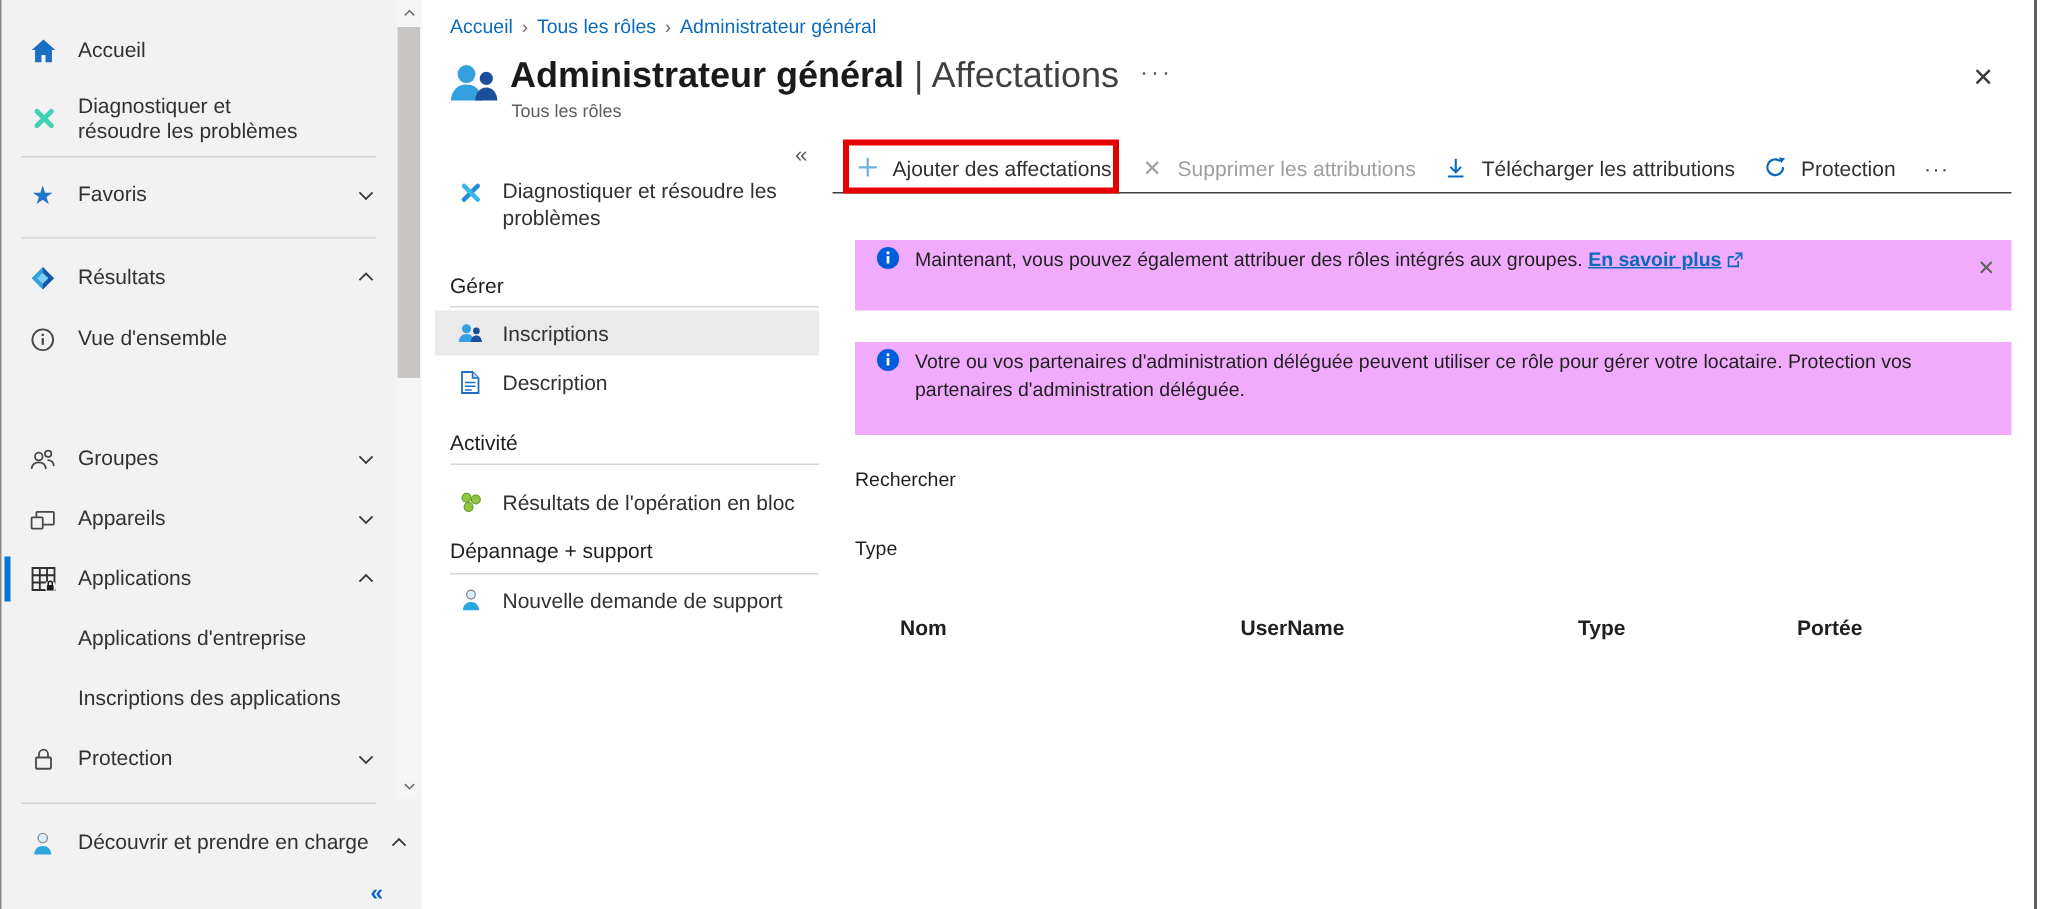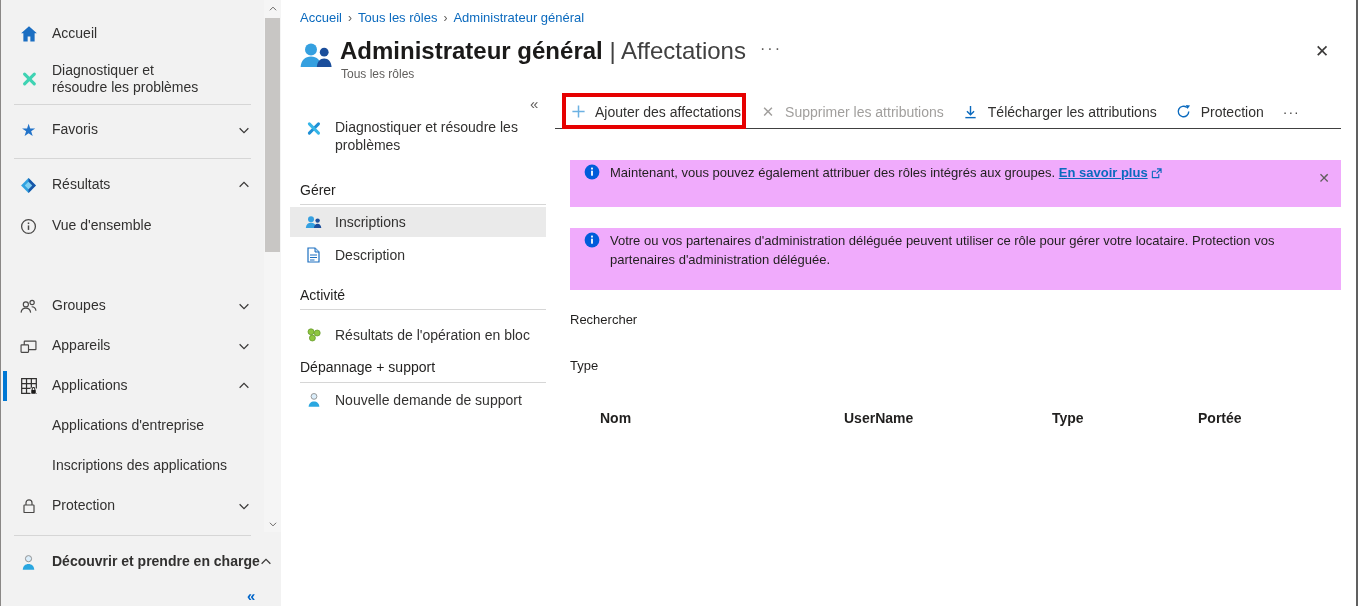--- a/index.html
+++ b/index.html
@@ -13,21 +13,21 @@
   .nav-row { position:absolute; left:1px; right:17px; height:40px; display:flex;
     align-items:center; padding-left:17px; cursor:pointer; }
   .nav-ico { width:19px; height:19px; display:inline-flex; align-items:center;
     justify-content:center; margin-right:14px; flex:0 0 19px; }
   .nav-label { font-size:14px; color:#323130; line-height:1.25; }
   .nav-chev { position:absolute; right:13px; top:50%; transform:translateY(-50%); }
   .nav-divider { position:absolute; left:13px; right:30px; height:1px; background:#d6d6d6; }
   .nav-row.active::before { content:""; position:absolute; left:1px; top:5px; bottom:5px;
     width:4px; background:#0078d4; }
   .nav-row.indent { padding-left:50px; }
-  .nav-row.bold .nav-label { font-weight:700;text-align:right; }
+  .nav-row.bold .nav-label { font-weight:400;text-align:right; }
   .nav-collapse { position:absolute; left:246px; bottom:2px; color:#0065c9; font-size:15px;
     font-weight:700; cursor:pointer; letter-spacing:-2px; }
 
   
   .sb { position:absolute; right:0; top:0; width:17px; height:532px; background:#f5f5f5; }
   .sb-thumb { position:absolute; left:1px; right:1px; top:18px; height:234px; background:#c8c6c4; }
   .sb-arrow { position:absolute; left:0; width:17px; height:17px; display:flex;
     align-items:center; justify-content:center; }
   .sb-arrow.up { top:0; } .sb-arrow.down { bottom:0; }
 
@@ -84,21 +84,21 @@
     border:1px solid #65635f; border-radius:2px; background:#fff; font-size:13px;
     padding:0 10px; font-family:"Liberation Sans",sans-serif; color:#323130; outline:none; }
   .search-input::placeholder { color:#7d7b78; }
   .type-select { position:absolute; left:570px; top:376px; width:770px; height:25px;
     border:1px solid #65635f; border-radius:2px; background:#fff; display:flex;
     align-items:center; padding:0 10px; font-size:13px; color:#201f1e; cursor:pointer; }
   .type-select .sel-chev { position:absolute; right:9px; top:6px; }
 
   .grid-header { position:absolute; left:555px; top:410px; width:786px; height:22px; }
   .gh { position:absolute; font-size:14px; font-weight:700; color:#201f1e; cursor:pointer; }
-  .gh.c0 { left:45px; } .gh.c1 { left:272px;margin-left:17px; } .gh.c2 { left:497px; } .gh.c3 { left:643px; }
+  .gh.c0 { left:45px; } .gh.c1 { left:272px; } .gh.c2 { left:497px; } .gh.c3 { left:643px; }
 
   .right-edge { position:absolute; left:1356px; top:0; width:2px; height:606px; background:#606060; }
 
   svg { display:block; }
 </style>
 </head>
 <body>
 
 <div id="app">
 

